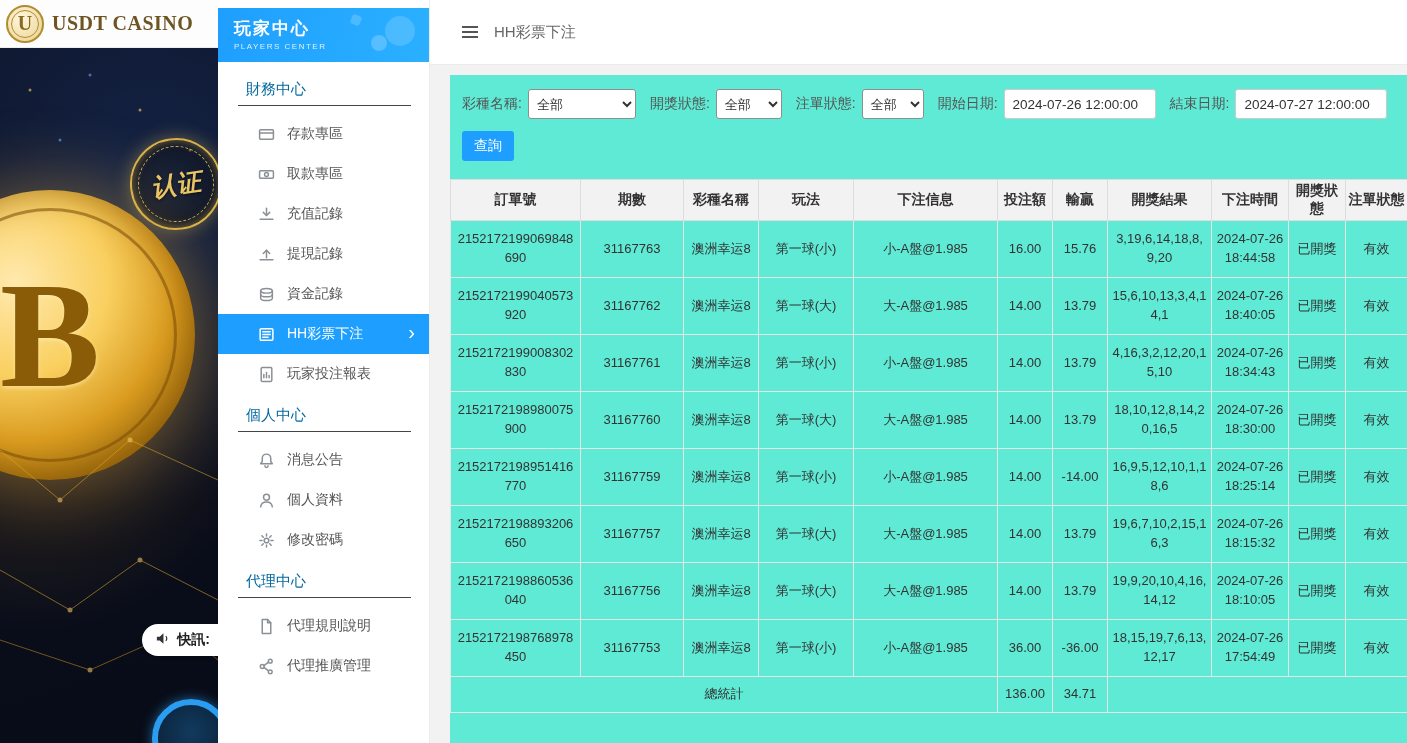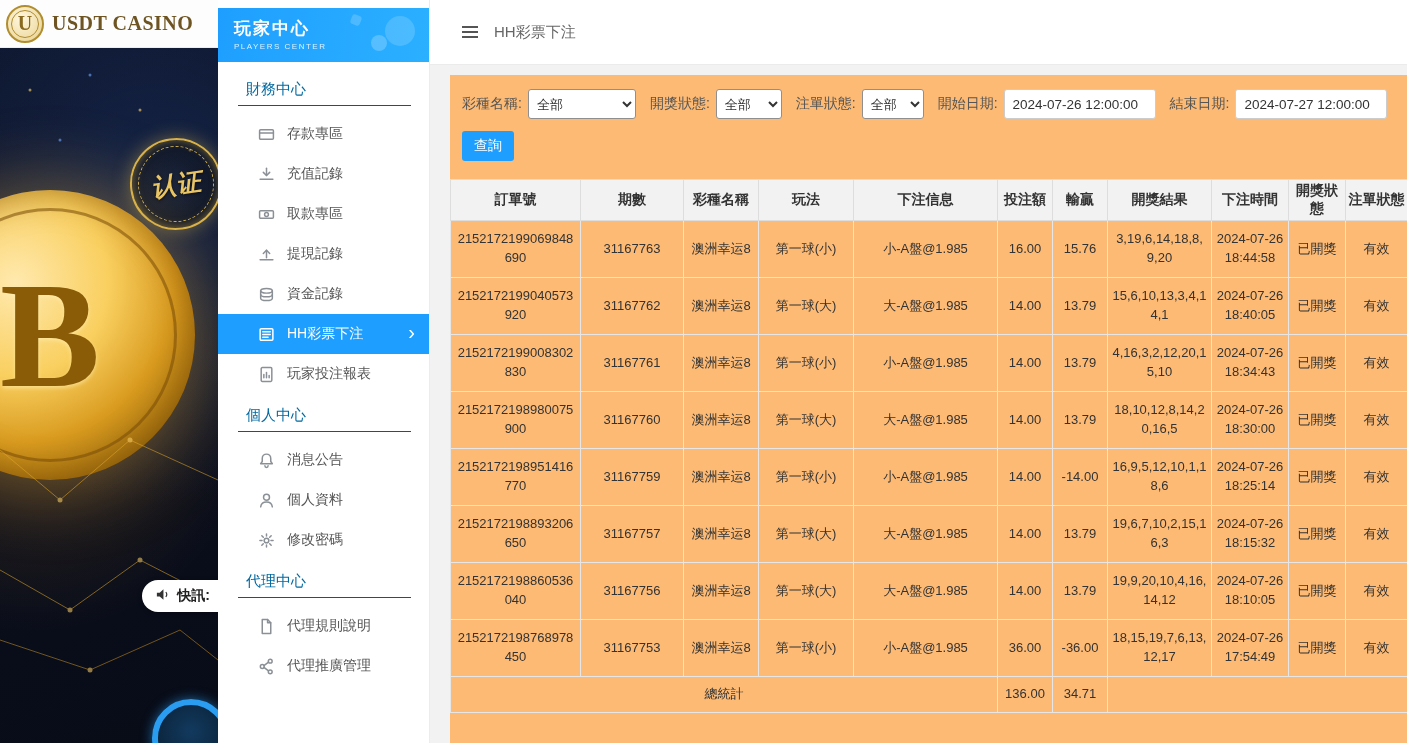--- a/index.html
+++ b/index.html
@@ -33,21 +33,21 @@
   .net-svg { position:absolute; left:0; top:420px; z-index:2; opacity:.55; }
   .dots-svg { position:absolute; left:0; top:60px; z-index:2; opacity:.6; }
 
   .cert-badge { position:absolute; top:138px; right:-4px; width:92px; height:92px; border-radius:50%;
     border:2px solid #d8b14a; background:radial-gradient(circle, rgba(40,30,5,.15), rgba(10,8,2,.5));
     box-shadow:0 0 18px rgba(216,177,74,.45), inset 0 0 10px rgba(216,177,74,.5);
     display:flex; align-items:center; justify-content:center; transform:rotate(-8deg); z-index:3; }
   .cert-badge::before { content:""; position:absolute; inset:6px; border-radius:50%; border:1px dashed rgba(230,195,95,.85); }
   .cert-text { font-size:25px; font-weight:bold; font-style:italic; color:#e8c464; text-shadow:0 1px 3px rgba(0,0,0,.6); }
 
-  .news-pill { position:absolute; top:580px; right:0; height:32px; background:#fff; z-index:4;
+  .news-pill { position:absolute; top:624px; right:0; height:32px; background:#fff; z-index:4;
     border-radius:16px 0 0 16px; display:flex; align-items:center; gap:7px; padding:0 8px 0 13px;
     box-shadow:0 1px 4px rgba(0,0,0,.35); cursor:pointer; }
   .news-label { font-size:14px; font-weight:bold; color:#222; white-space:nowrap; }
 
   .chat-widget { position:absolute; bottom:-34px; right:-12px; width:78px; height:78px; border-radius:50%;
     background:radial-gradient(circle at 50% 40%, #123a5e, #081c30); border:6px solid #2b9df0;
     box-shadow:0 0 12px rgba(43,157,240,.6); z-index:5; cursor:pointer; }
 
   
   .sidebar { width:212px; flex-shrink:0; background:#fff; display:flex; flex-direction:column;
@@ -73,21 +73,21 @@
 
   
   .main { flex:1; min-width:0; display:flex; flex-direction:column; background:#f2f2f2; }
   .topbar { height:65px; flex-shrink:0; background:#fff; border-bottom:1px solid #ebebeb;
     display:flex; align-items:center; padding-left:30px; gap:14px; }
   .hamburger { display:flex; flex-direction:column; gap:3px; cursor:pointer; padding:4px 2px; }
   .hamburger span { display:block; width:16px; height:2px; background:#555; }
   .topbar-title { font-size:15px; color:#666; }
 
   .content { flex:1; padding:10px 0 0 20px; overflow:hidden; }
-  .card { background:#fdba74; height:100%; padding-top:14px; overflow:hidden; }
+  .card { background:#5eead4; height:100%; padding-top:14px; overflow:hidden; }
 
   .filters { display:flex; align-items:center; flex-wrap:wrap; padding:0 12px; gap:6px; }
   .flabel { font-size:14px; color:#555; margin-left:8px; white-space:nowrap; }
   .flabel.first { margin-left:0; }
   select { height:30px; border:1px solid #8f8f8f; border-radius:3px; background:#fff; font-size:13px; color:#333; padding:0 4px; }
   .sel-lottery { width:108px; }
   .sel-draw { width:66px; }
   .sel-bet { width:62px; }
   .dinput { width:152px; height:30px; border:1px solid #ccc; border-radius:3px; font-size:13.5px; color:#333; padding:0 8px; }
   .btn-query { margin:12px 0 0 12px; min-width:48px; height:30px; background:#1e9fff; color:#fff; border:none;
@@ -167,35 +167,35 @@
             <svg viewBox="0 0 16 16" fill="none" stroke="currentColor" stroke-width="1.4" stroke-linecap="round" stroke-linejoin="round">
               <rect x="1.5" y="3.5" width="13" height="9" rx="1"></rect>
               <line x1="1.5" y1="6.5" x2="14.5" y2="6.5"></line>
             </svg>
           </span>
           <span class="mi-label">存款專區</span>
         </div>
         <div class="menu-item">
           <span class="mi-icon">
             <svg viewBox="0 0 16 16" fill="none" stroke="currentColor" stroke-width="1.4" stroke-linecap="round" stroke-linejoin="round">
+              <rect x="1.5" y="4.5" width="13" height="7" rx="1"></rect>
+              <circle cx="8" cy="8" r="1.8"></circle>
+            </svg>
+          </span>
+          <span class="mi-label">取款專區</span>
+        </div>
+        <div class="menu-item">
+          <span class="mi-icon">
+            <svg viewBox="0 0 16 16" fill="none" stroke="currentColor" stroke-width="1.4" stroke-linecap="round" stroke-linejoin="round">
               <path d="M8 2v7"></path>
               <path d="M5 6l3 3 3-3"></path>
               <path d="M2 12.5h12"></path>
             </svg>
           </span>
           <span class="mi-label">充值記錄</span>
-        </div>
-        <div class="menu-item">
-          <span class="mi-icon">
-            <svg viewBox="0 0 16 16" fill="none" stroke="currentColor" stroke-width="1.4" stroke-linecap="round" stroke-linejoin="round">
-              <rect x="1.5" y="4.5" width="13" height="7" rx="1"></rect>
-              <circle cx="8" cy="8" r="1.8"></circle>
-            </svg>
-          </span>
-          <span class="mi-label">取款專區</span>
         </div>
         <div class="menu-item">
           <span class="mi-icon">
             <svg viewBox="0 0 16 16" fill="none" stroke="currentColor" stroke-width="1.4" stroke-linecap="round" stroke-linejoin="round">
               <path d="M8 11V4"></path>
               <path d="M5 7l3-3 3 3"></path>
               <path d="M2 13h12"></path>
             </svg>
           </span>
           <span class="mi-label">提現記錄</span>

